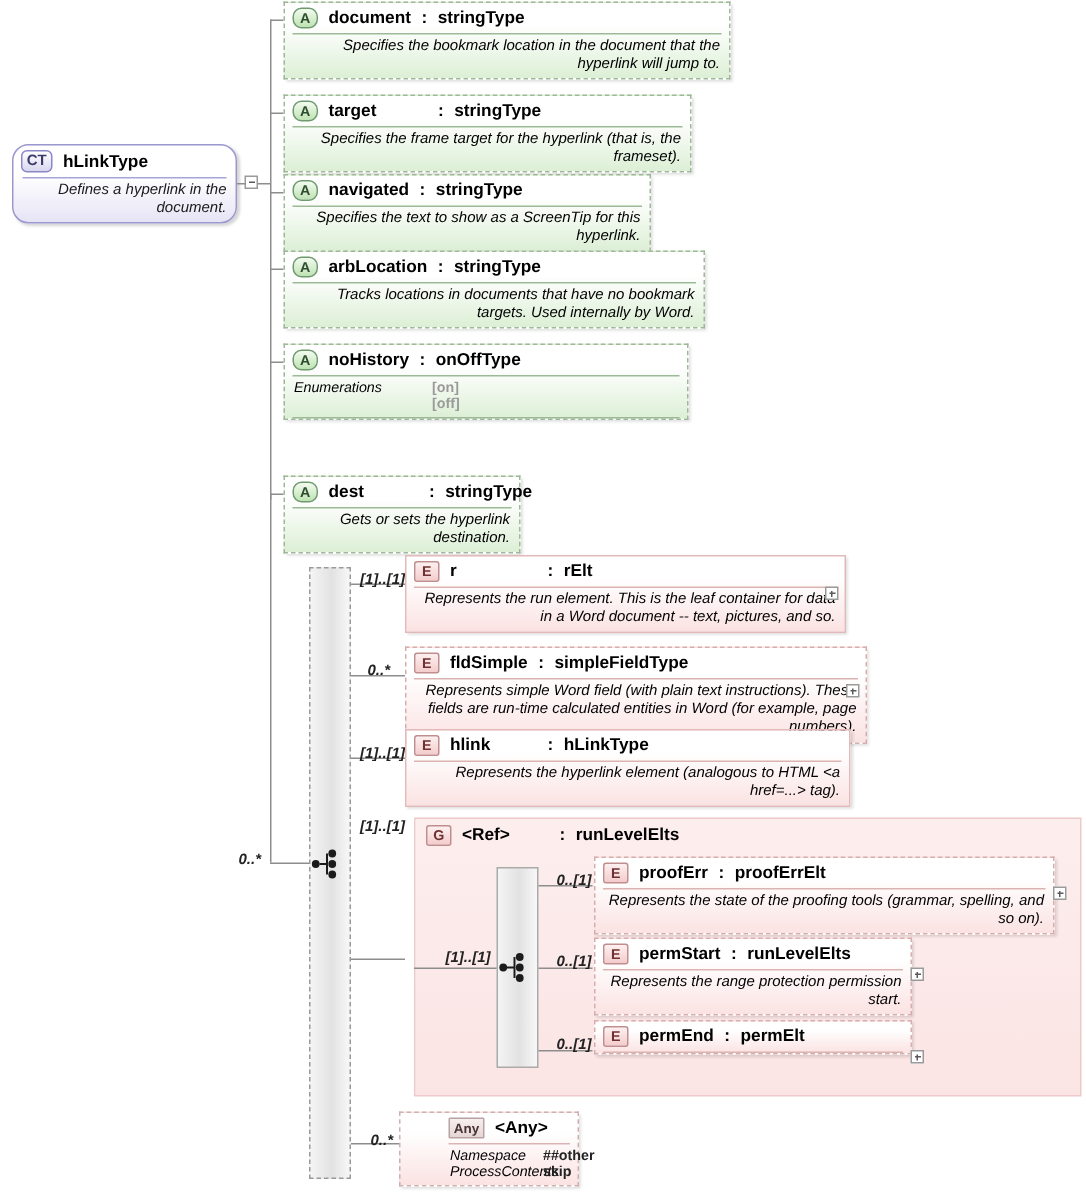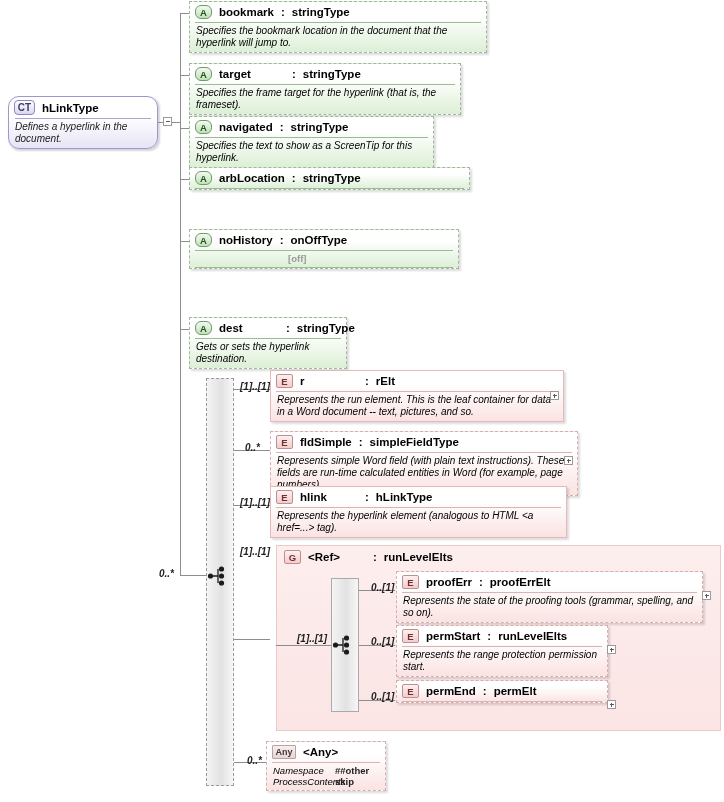--- a/index.html
+++ b/index.html
@@ -18,21 +18,21 @@
   
   .node { position:absolute; }
   .node .hdr {
     display:flex; align-items:center; gap:7px;
     padding:3px 6px 3px 5px;
     font-weight:bold; font-size:11.5px;
     white-space:nowrap;
   }
   .node .body {
     padding:2px 6px 3px 6px;
-    font-style:italic; font-size:10px; line-height:1.22;
+    font-style:italic; font-size:10px; line-height:1.22;text-align:right;
   }
   .node .divider { height:1px; }
 
   
   .chip {
     display:inline-flex; align-items:center; justify-content:center;
     width:17px; height:14px; font-size:9.5px; font-weight:bold;
     font-style:normal; flex:none;
   }
   .chip-ct {
@@ -166,21 +166,21 @@
   <div class="ln h" style="left:180px; top:179px; width:10px;"></div>
   <div class="ln h" style="left:180px; top:241px; width:10px;"></div>
   <div class="ln h" style="left:180px; top:329px; width:10px;"></div>
 
   <div class="ln v" style="left:180px; top:329px; height:246px;"></div>
   <div class="ln h" style="left:180px; top:575px; width:26px;"></div>
 
   <div class="node attr-box" style="left:189px; top:1px; width:298px;">
     <div class="hdr">
       <span class="chip chip-a">A</span>
-      <span>bookmark</span>
+      <span>document</span>
       <span>:</span>
       <span>stringType</span>
     </div>
     <div class="divider"></div>
     <div class="body">Specifies the bookmark location in the document that the hyperlink will jump to.</div>
   </div>
 
   <div class="node attr-box" style="left:189px; top:63px; width:272px;">
     <div class="hdr">
       <span class="chip chip-a">A</span>
@@ -204,31 +204,36 @@
   </div>
 
   <div class="node attr-box" style="left:189px; top:167px; width:281px;">
     <div class="hdr">
       <span class="chip chip-a">A</span>
       <span>arbLocation</span>
       <span>:</span>
       <span>stringType</span>
     </div>
     <div class="divider"></div>
+    <div class="body">Tracks locations in documents that have no bookmark targets. Used internally by Word.</div>
   </div>
 
   <div class="node attr-box" style="left:189px; top:229px; width:270px;">
     <div class="hdr">
       <span class="chip chip-a">A</span>
       <span>noHistory</span>
       <span>:</span>
       <span>onOffType</span>
     </div>
     <div class="divider"></div>
     <div class="facets">
+      <div class="facet-row">
+        <span class="facet-key">Enumerations</span>
+        <span class="facet-val">[on]</span>
+      </div>
       <div class="facet-row">
         <span class="facet-key"></span>
         <span class="facet-val">[off]</span>
       </div>
     </div>
     <div class="divider"></div>
   </div>
 
   <div class="node attr-box" style="left:189px; top:317px; width:158px;">
     <div class="hdr">
@@ -356,21 +361,21 @@
       <span class="chip chip-e">E</span>
       <span>permEnd</span>
       <span>:</span>
       <span>permElt</span>
     </div>
     <div class="divider"></div>
   </div>
   <div class="expander plus" style="left:607px; top:700px;"></div>
 
   <div class="card" style="left:247px; top:755px;">0..*</div>
-  <div class="node any-box" style="left:266px; top:741px; width:120px;">
+  <div class="node any-box" style="left:266px; top:741px; width:120px;padding-left:27px;">
     <div class="hdr">
       <span class="chip chip-any">Any</span>
       <span>&lt;Any&gt;</span>
     </div>
     <div class="divider" style="background:#dcb3b3; margin:0 5px;"></div>
     <div class="facets">
       <div class="facet-row">
         <span class="facet-key" style="width:62px">Namespace</span>
         <span class="facet-val dark">##other</span>
       </div>

